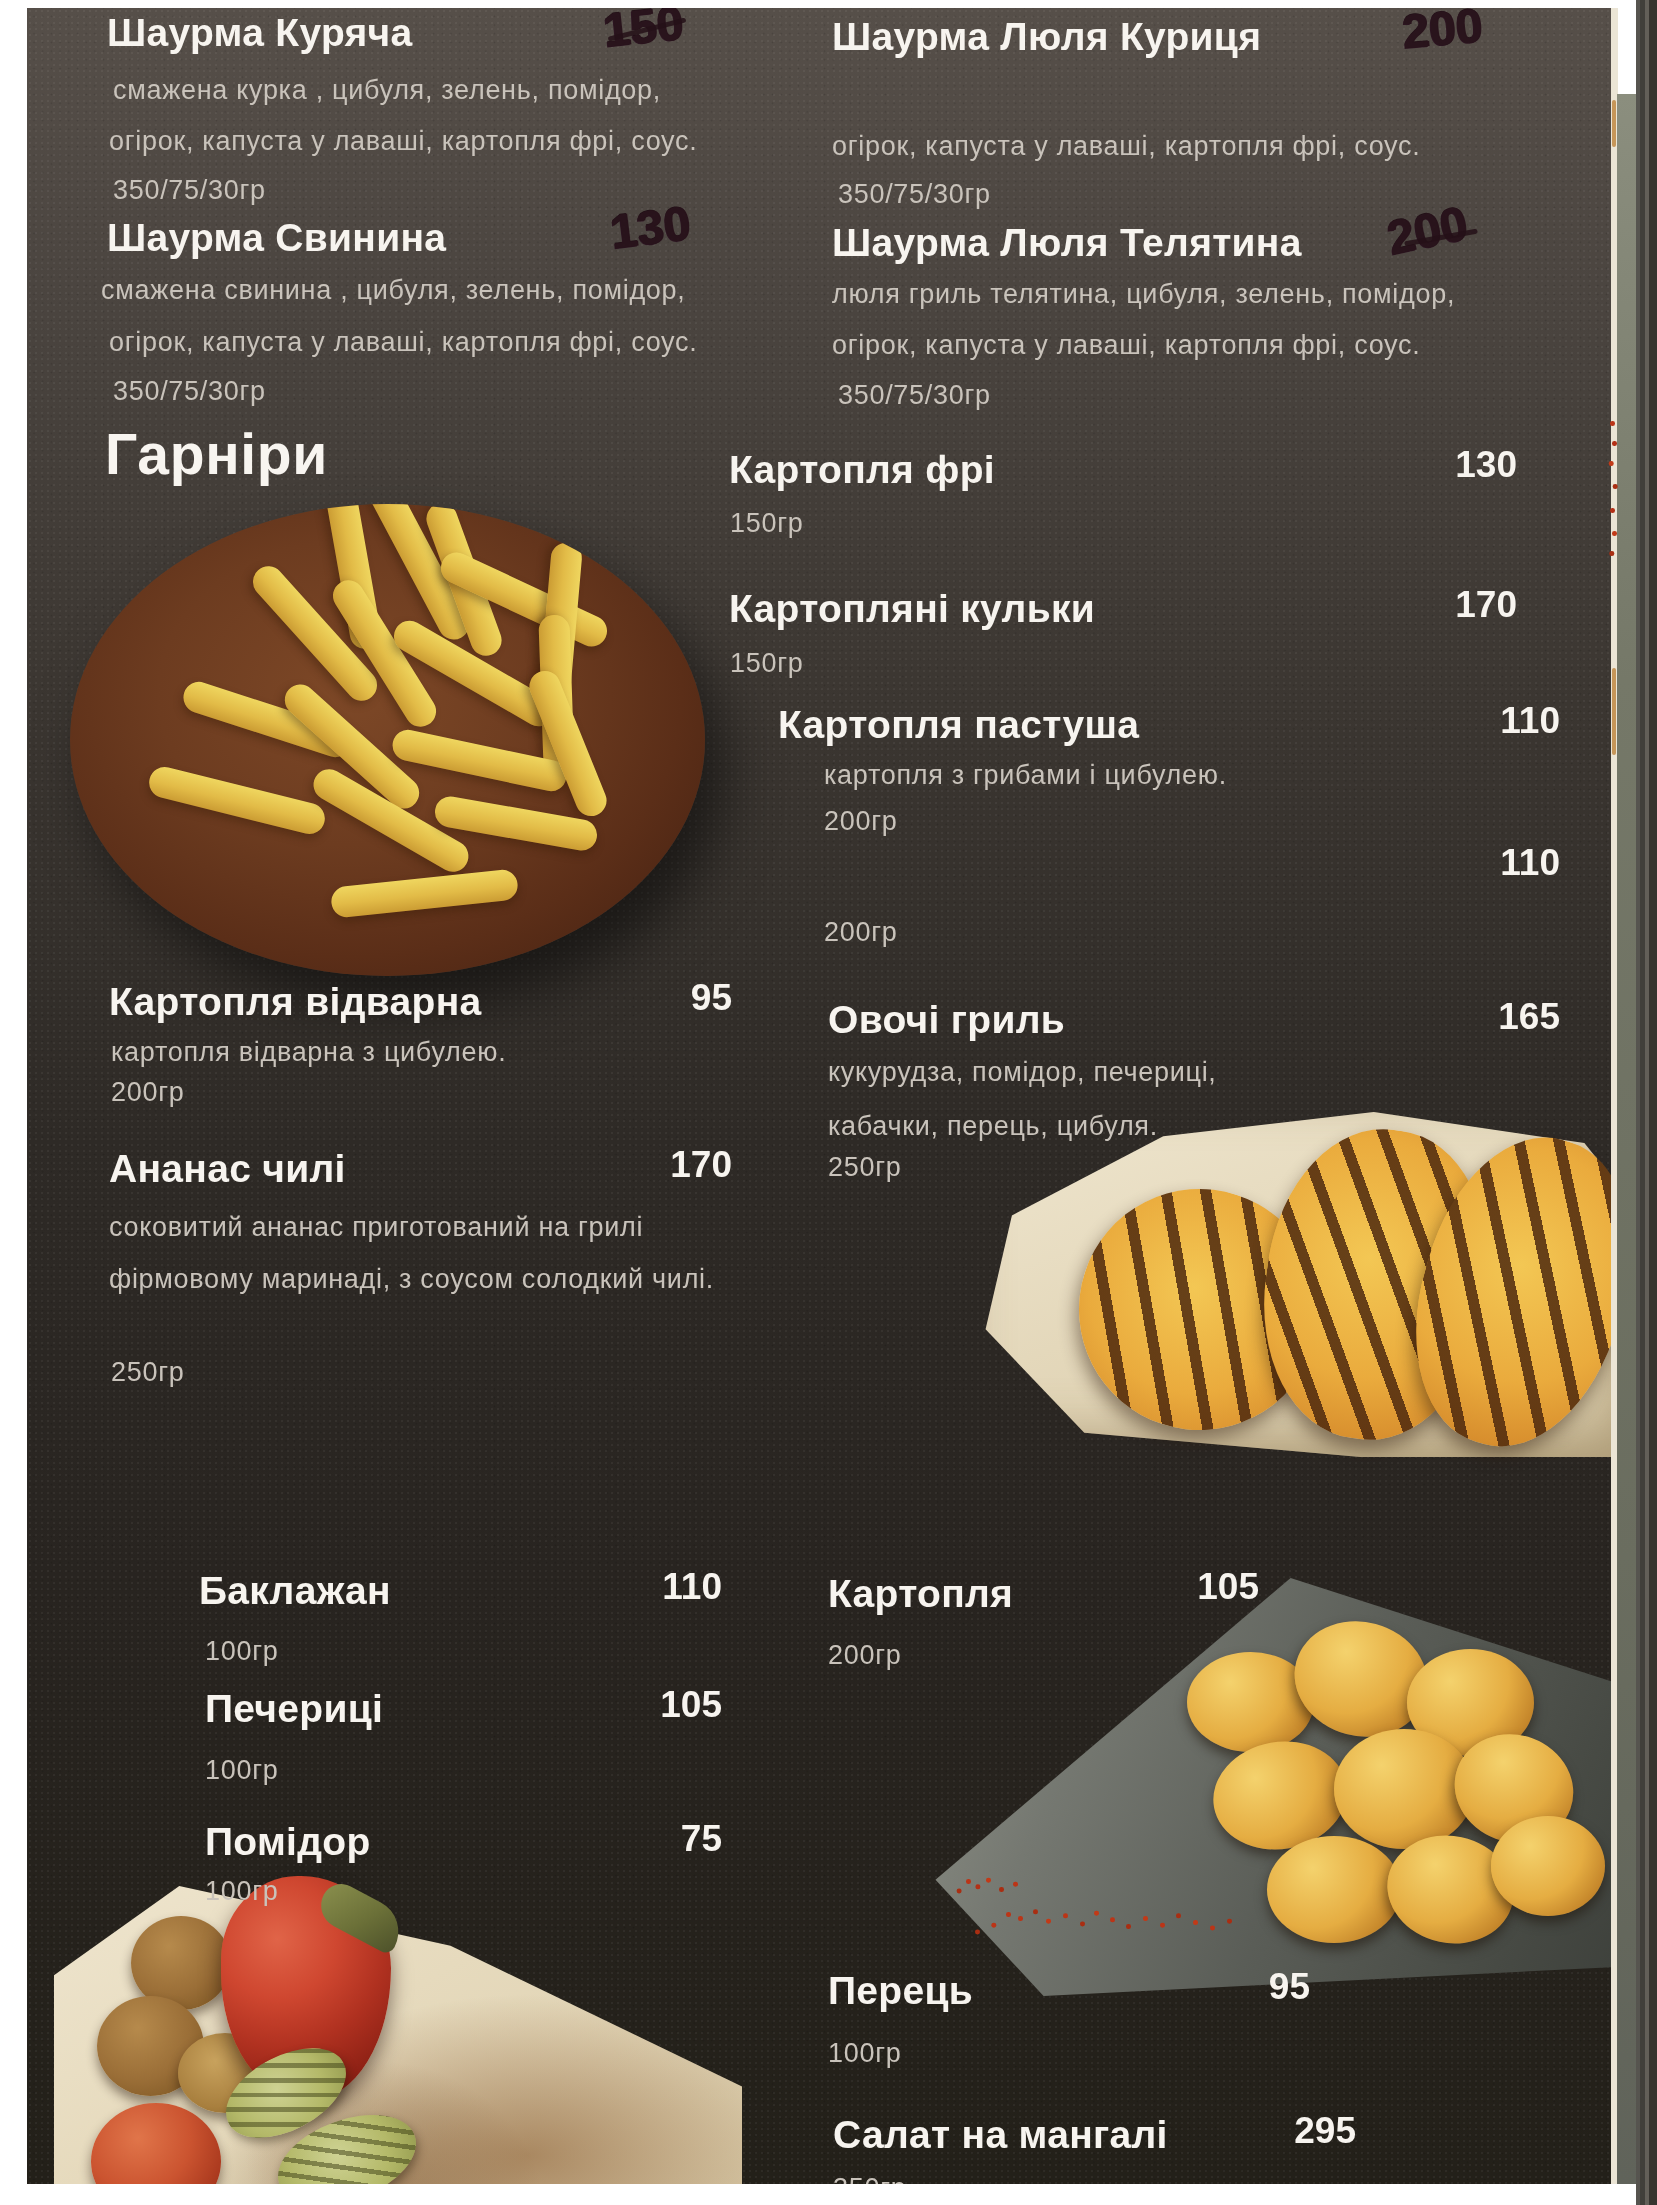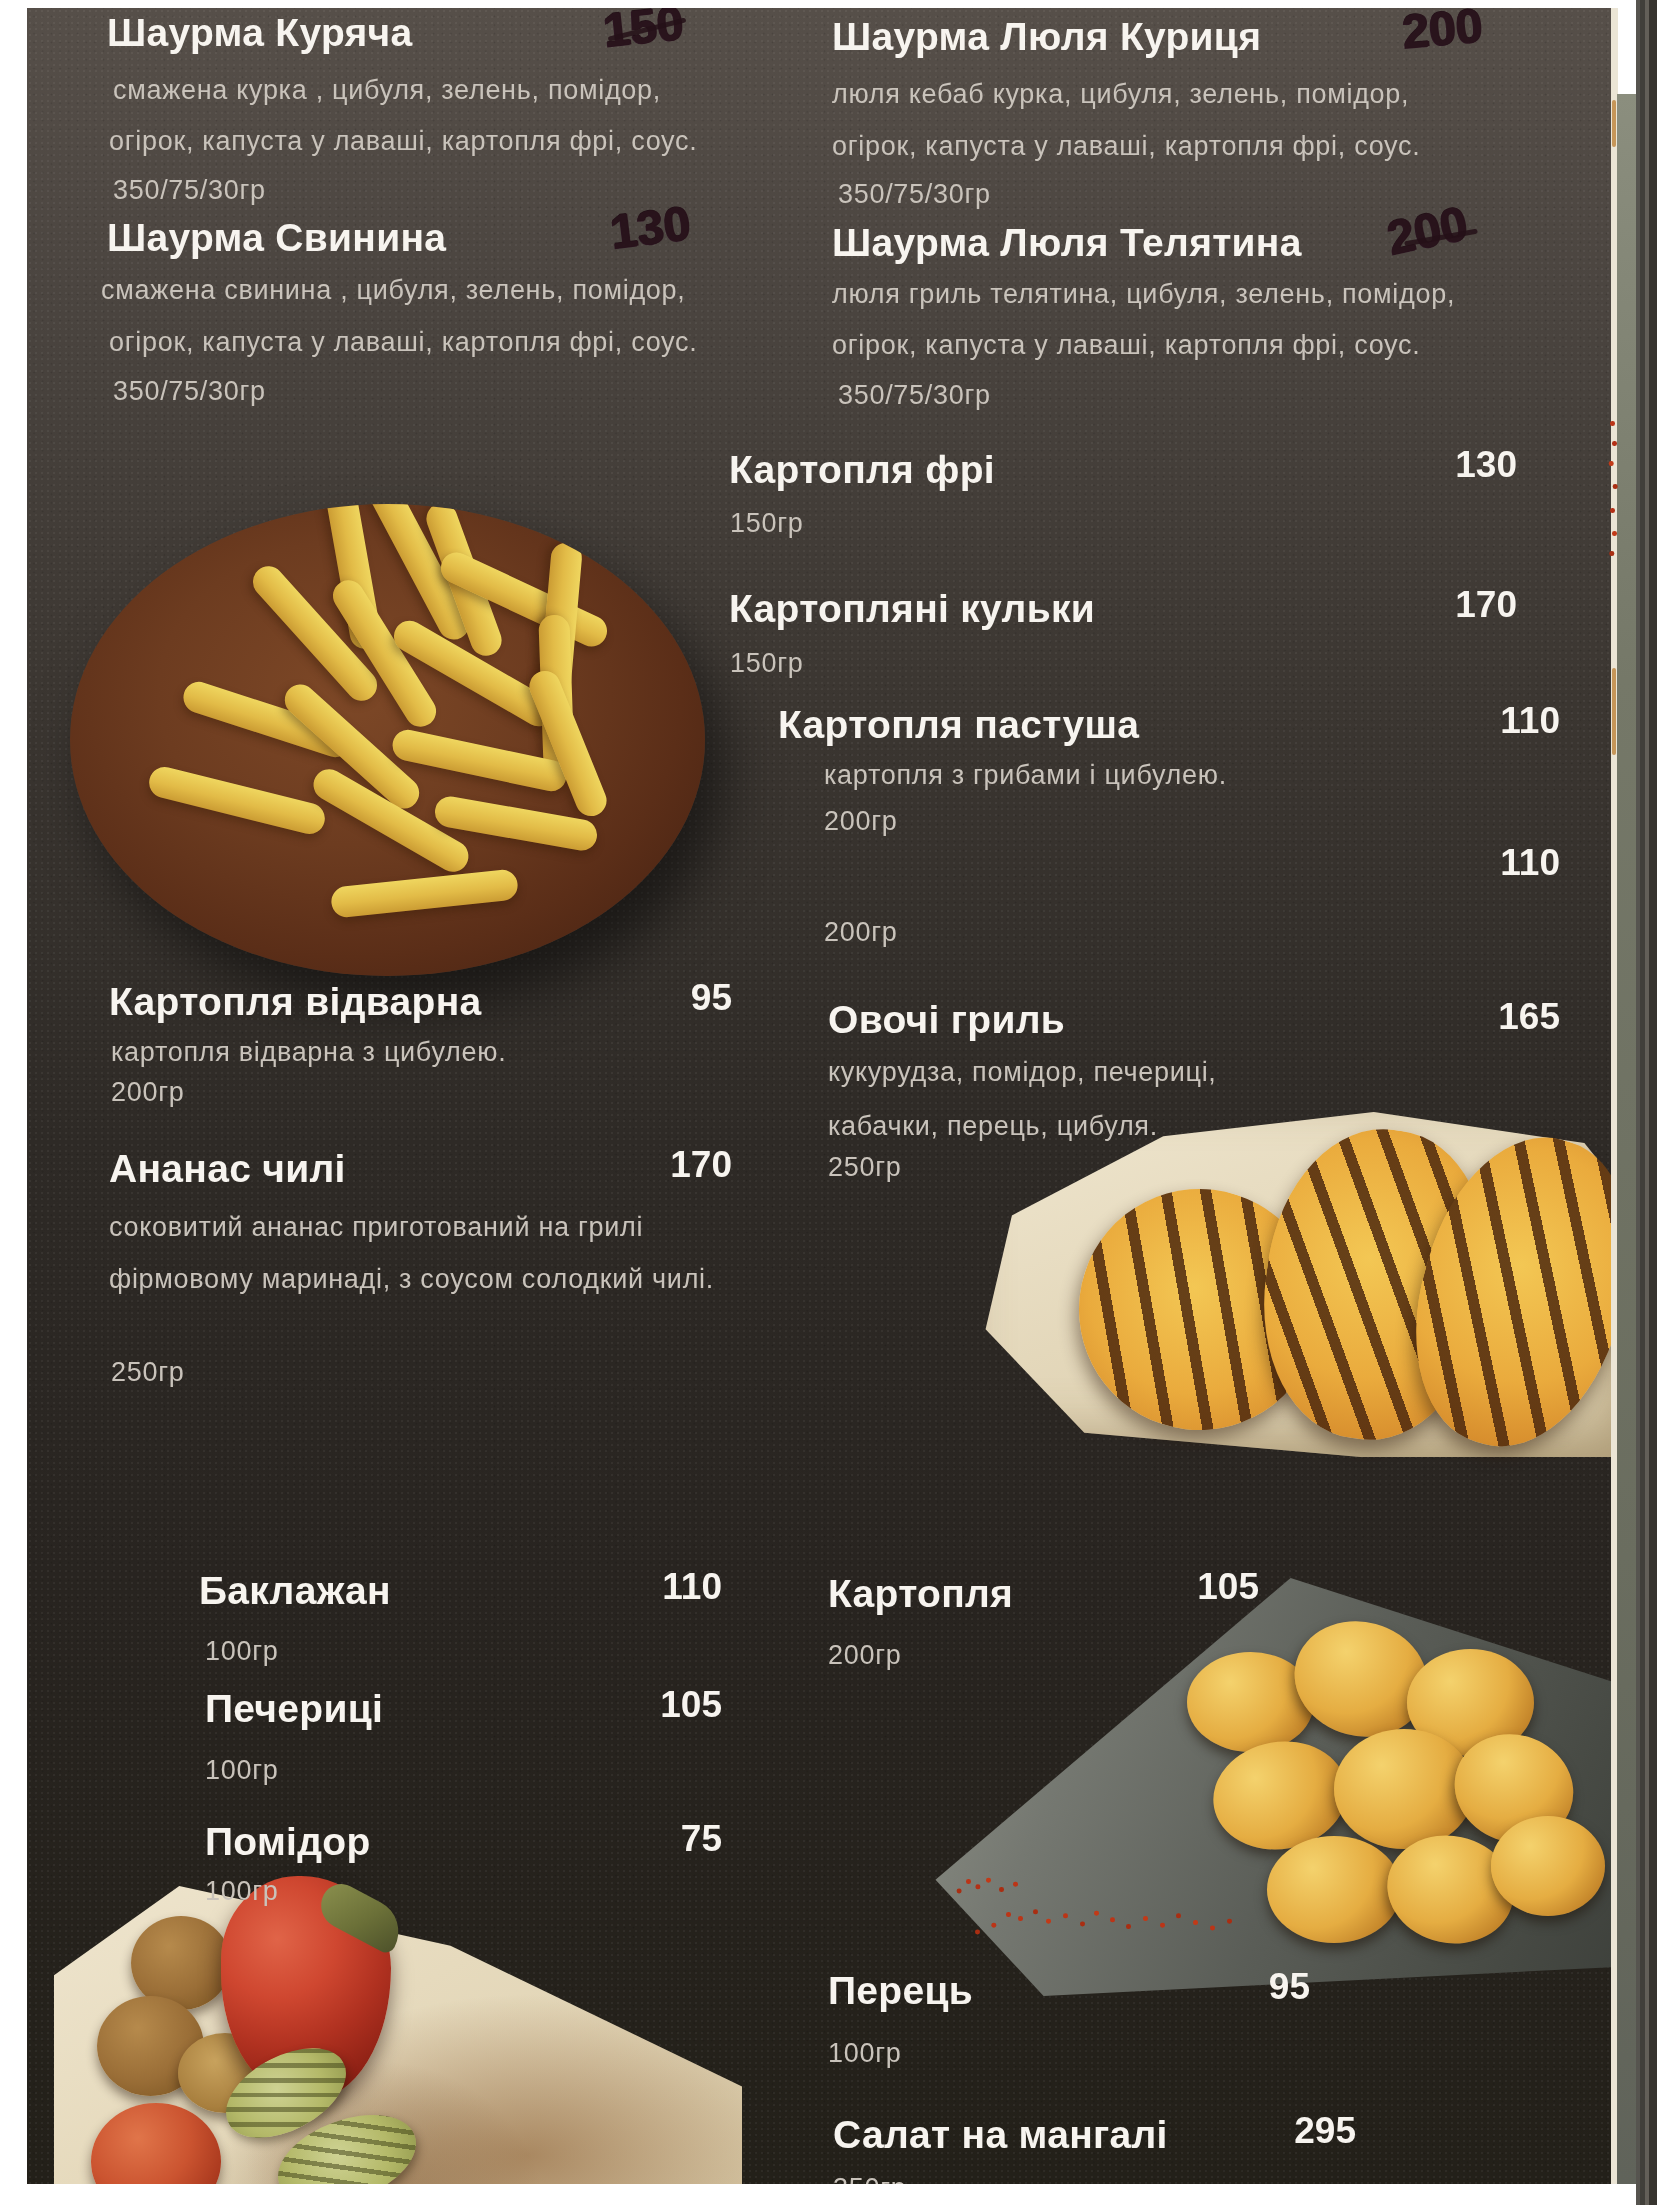--- a/index.html
+++ b/index.html
@@ -85,37 +85,37 @@
 
     <div class="item-title" style="left:80px;top:2.7px">Шаурма Куряча</div>
     <div class="hand-price" style="left:576px;top:-9.4px;transform:rotate(-6deg)">150</div>
     <div class="scribble" style="left:580px;top:18.7px;width:80px;transform:rotate(-14deg)"></div>
     <div class="desc" style="left:86px;top:67px">смажена курка , цибуля, зелень, помідор,</div>
     <div class="desc" style="left:82px;top:118px">огірок, капуста у лаваші, картопля фрі, соус.</div>
     <div class="desc" style="left:86px;top:167px">350/75/30гр</div>
 
     <div class="item-title" style="left:805px;top:6.7px">Шаурма Люля Куриця</div>
     <div class="hand-price" style="left:1375px;top:-6.7px;transform:rotate(-5deg)">200</div>
-    <div class="desc" style="left:805px;top:71px">люля кебаб курка, цибуля, зелень, помідор,</div>
     <div class="desc" style="left:805px;top:123px">огірок, капуста у лаваші, картопля фрі, соус.</div>
     <div class="desc" style="left:811px;top:171px">350/75/30гр</div>
 
     <div class="item-title" style="left:80px;top:208px">Шаурма Свинина</div>
     <div class="hand-price" style="left:583px;top:192px;transform:rotate(-7deg)">130</div>
     <div class="desc" style="left:74px;top:267px">смажена свинина , цибуля, зелень, помідор,</div>
     <div class="desc" style="left:82px;top:319px">огірок, капуста у лаваші, картопля фрі, соус.</div>
     <div class="desc" style="left:86px;top:368px">350/75/30гр</div>
 
     <div class="item-title" style="left:805px;top:213px">Шаурма Люля Телятина</div>
     <div class="hand-price" style="left:1360px;top:195px;transform:rotate(-12deg)">200</div>
     <div class="scribble" style="left:1377px;top:227px;width:74px;transform:rotate(-10deg)"></div>
     <div class="desc" style="left:805px;top:271px">люля гриль телятина, цибуля, зелень, помідор,</div>
     <div class="desc" style="left:805px;top:322px">огірок, капуста у лаваші, картопля фрі, соус.</div>
     <div class="desc" style="left:811px;top:372px">350/75/30гр</div>
 
+    <div class="section-title" style="left:78px;top:413px">Гарніри</div>
 
     <div class="fries-photo">
       <div class="fry" style="left:200px;top:47px;width:167px;transform:rotate(80deg)"></div>
       <div class="fry" style="left:261px;top:40px;width:177px;transform:rotate(62deg)"></div>
       <div class="fry" style="left:314px;top:60px;width:160px;transform:rotate(70deg)"></div>
       <div class="fry" style="left:364px;top:80px;width:180px;transform:rotate(25deg)"></div>
       <div class="fry" style="left:414px;top:100px;width:154px;transform:rotate(95deg)"></div>
       <div class="fry" style="left:160px;top:114px;width:170px;transform:rotate(48deg)"></div>
       <div class="fry" style="left:231px;top:134px;width:167px;transform:rotate(58deg)"></div>
       <div class="fry" style="left:314px;top:154px;width:180px;transform:rotate(30deg)"></div>

